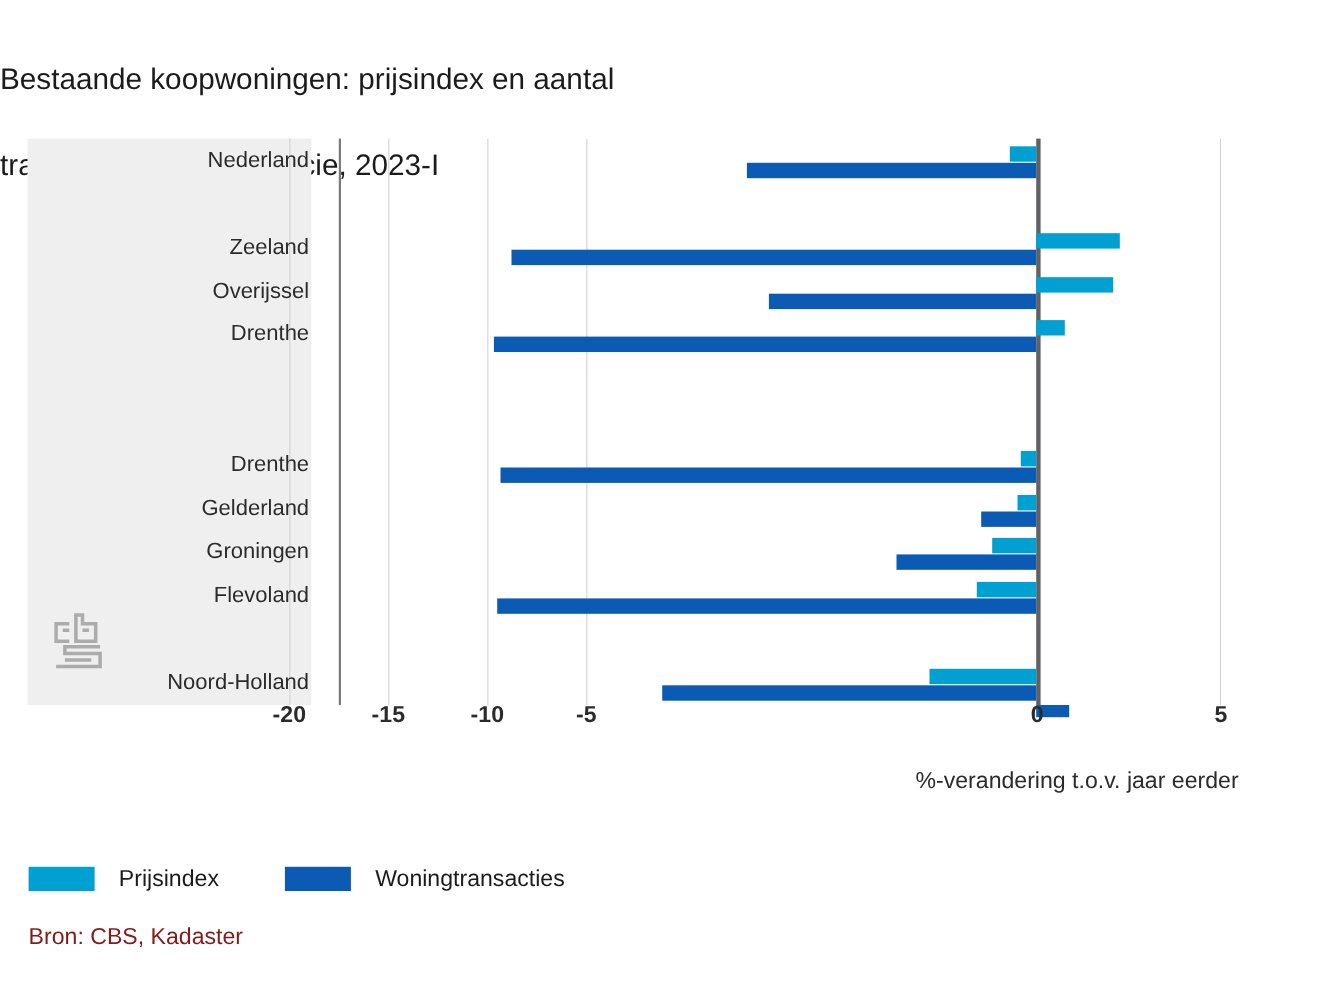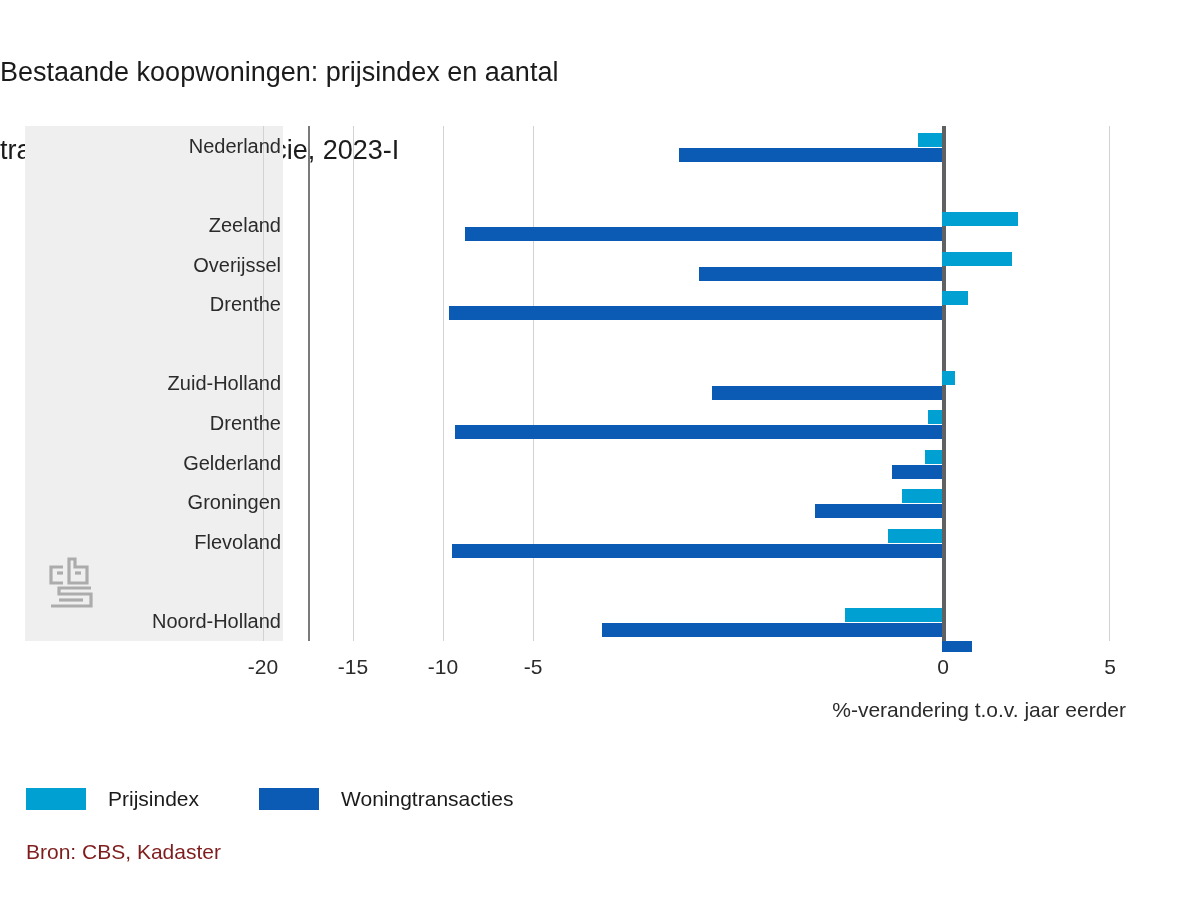--- a/index.html
+++ b/index.html
@@ -96,22 +96,22 @@
   .bar {
     position: absolute;
     height: 14px;
   }
   .bar.price { background: #00a0d2; top: 7px; }
   .bar.trans { background: #0b5bb5; top: 22px; }
 
   
   .xaxis {
     position: absolute;
-    left: 25px; top: 641px;
-    width: 1150px; height: 46px;
+    left: 25px; top: 624px;
+    width: 1150px; height: 46px; font-weight: bold;
   }
   .xtick {
     position: absolute;
     top: 14px;
     font-size: 21px;
     color: #2b2b2b;
     transform: translateX(-50%);
     white-space: nowrap;
   }
   .xaxis-title {
@@ -205,25 +205,20 @@
         <div class="bar trans" style="left:673.6px; width:243.1px;"></div>
       </div>
 
       <div class="row" style="top:158.4px">
         <div class="row-label">Drenthe</div>
         <div class="bar price" style="left:916.7px; width:26.6px;"></div>
         <div class="bar trans" style="left:423.7px; width:493.0px;"></div>
       </div>
 
 
-      <div class="row" style="top:237.6px">
-        <div class="row-label">Zuid-Holland</div>
-        <div class="bar price" style="left:916.7px; width:13.3px;"></div>
-        <div class="bar trans" style="left:686.9px; width:229.8px;"></div>
-      </div>
 
       <div class="row" style="top:277.2px">
         <div class="row-label">Drenthe</div>
         <div class="bar price" style="left:903.4px; width:13.3px;"></div>
         <div class="bar trans" style="left:430.4px; width:486.3px;"></div>
       </div>
 
       <div class="row" style="top:316.8px">
         <div class="row-label">Gelderland</div>
         <div class="bar price" style="left:900.1px; width:16.6px;"></div>

